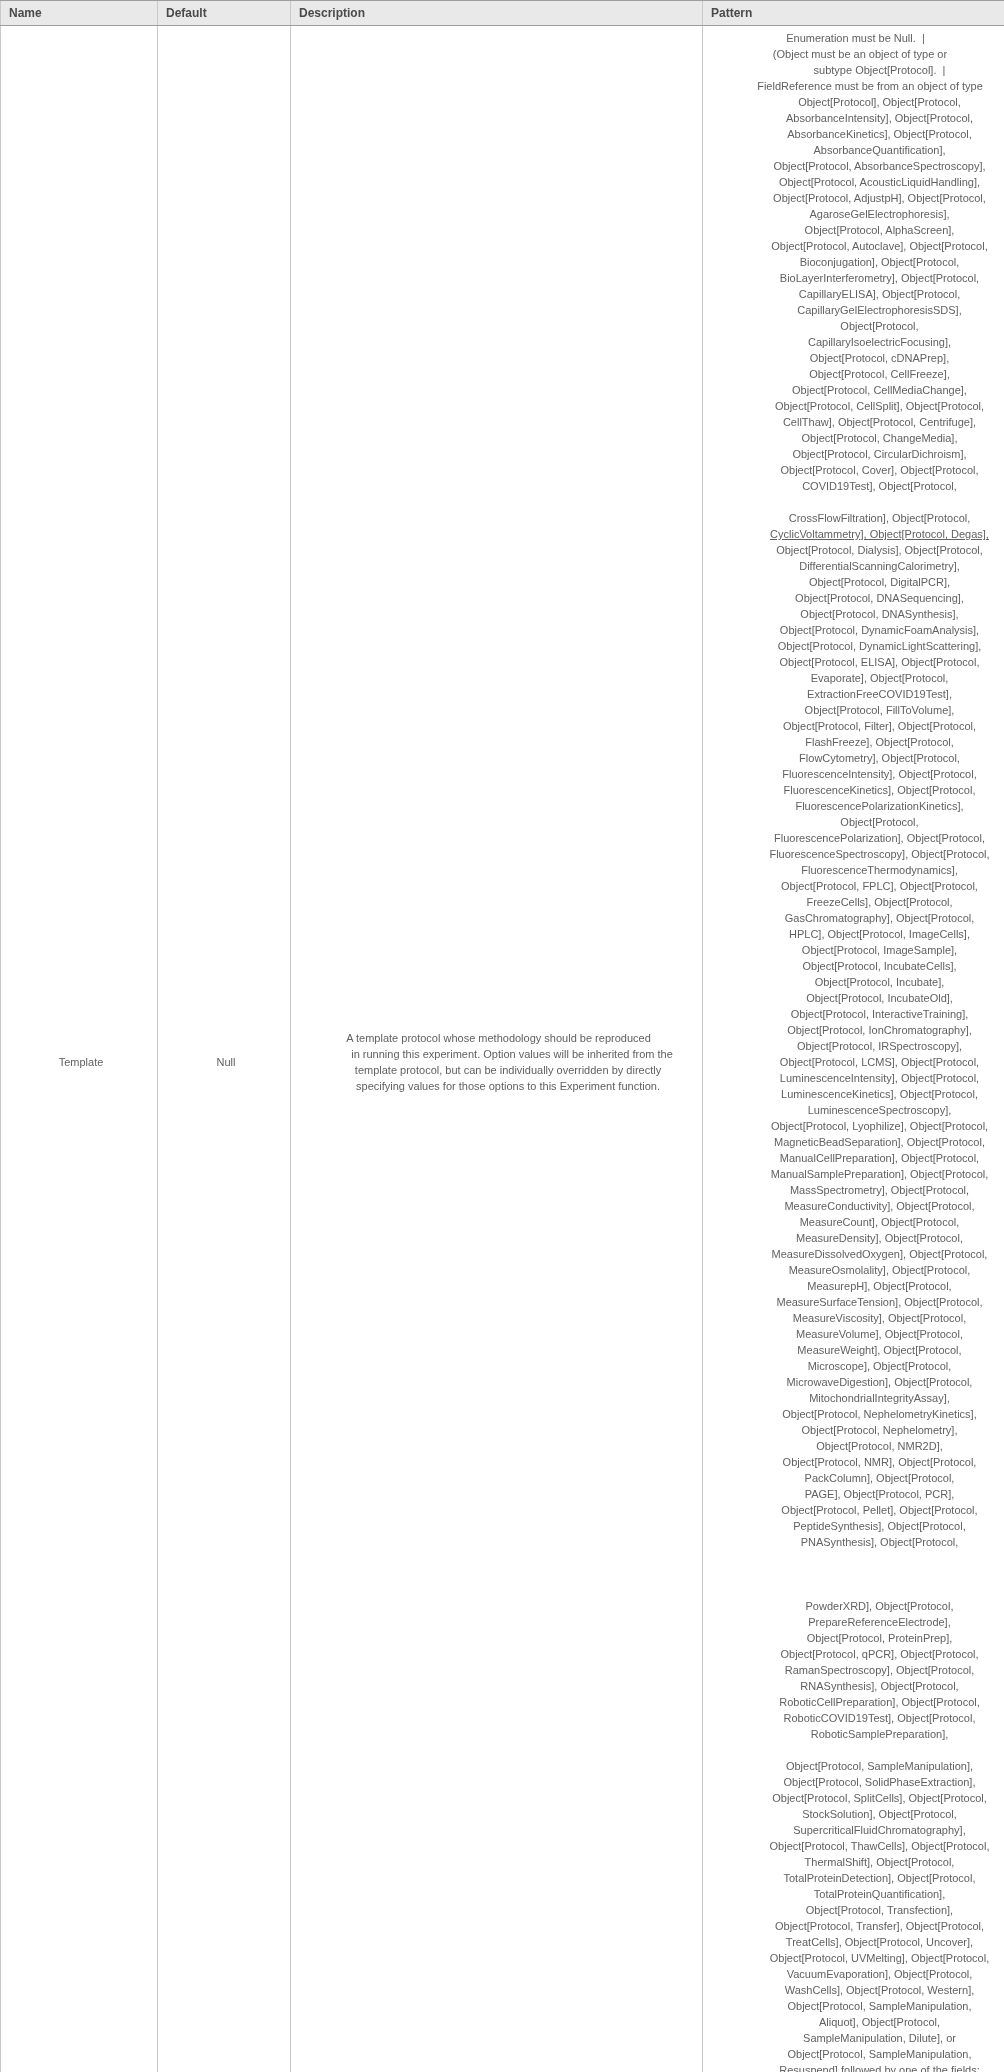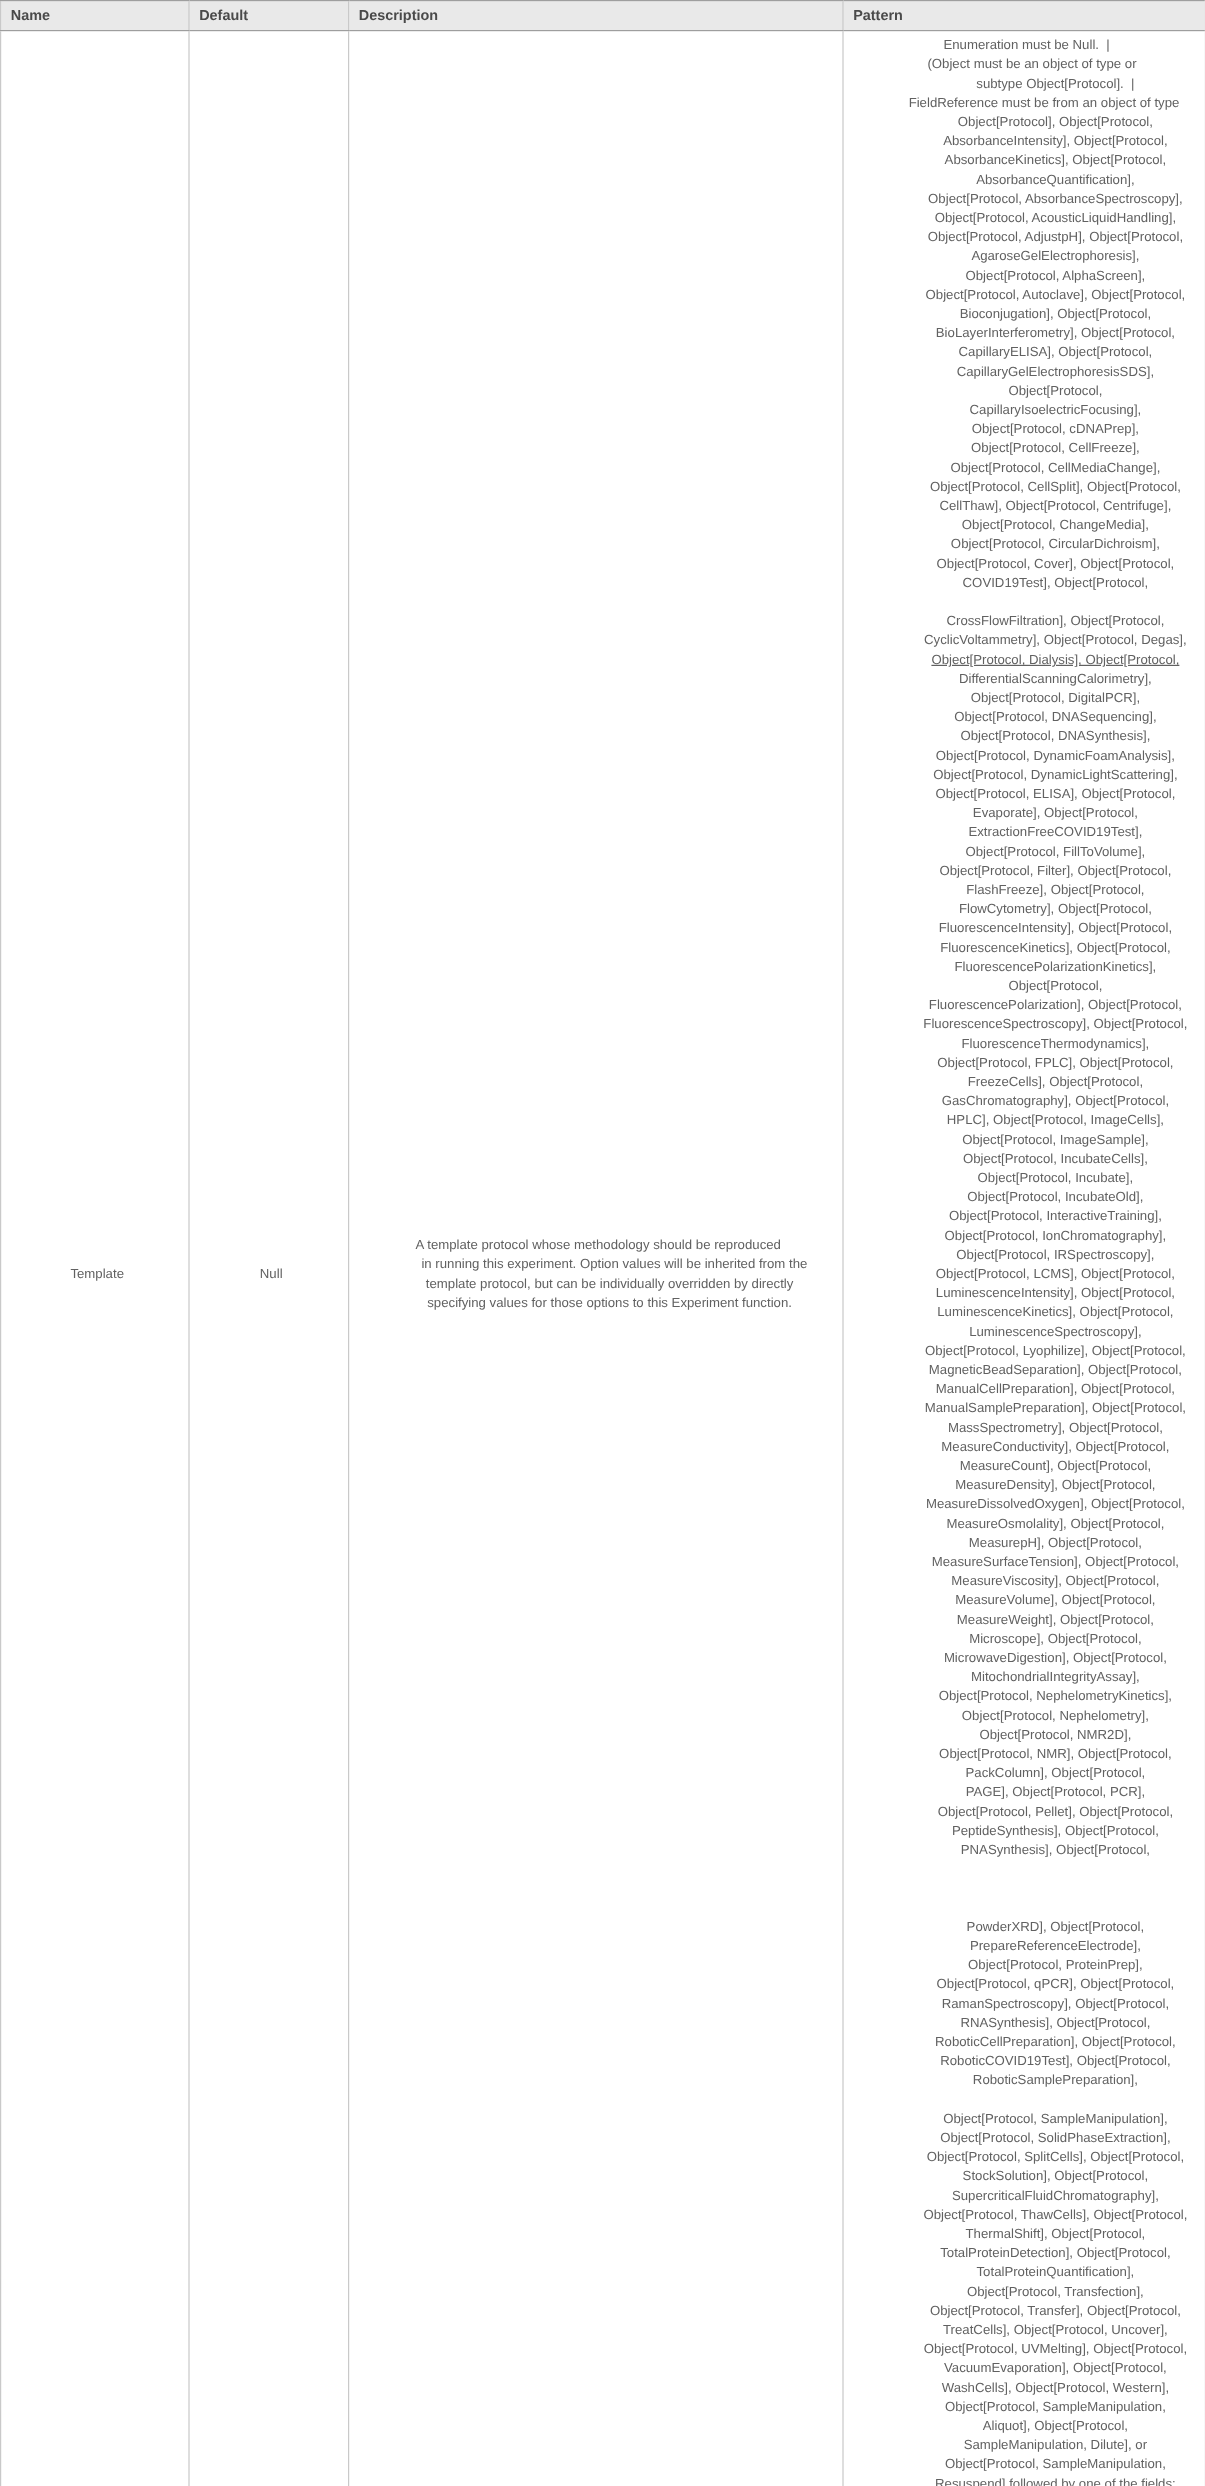--- a/index.html
+++ b/index.html
@@ -84,22 +84,22 @@
             <div class="line" style="padding-left: 48px;">Object[Protocol, cDNAPrep],</div>
             <div class="line" style="padding-left: 48px;">Object[Protocol, CellFreeze],</div>
             <div class="line" style="padding-left: 48px;">Object[Protocol, CellMediaChange],</div>
             <div class="line" style="padding-left: 48px;">Object[Protocol, CellSplit], Object[Protocol,</div>
             <div class="line" style="padding-left: 48px;">CellThaw], Object[Protocol, Centrifuge],</div>
             <div class="line" style="padding-left: 48px;">Object[Protocol, ChangeMedia],</div>
             <div class="line" style="padding-left: 48px;">Object[Protocol, CircularDichroism],</div>
             <div class="line" style="padding-left: 48px;">Object[Protocol, Cover], Object[Protocol,</div>
             <div class="line" style="padding-left: 48px;">COVID19Test], Object[Protocol,</div>
             <div class="line" style="padding-left: 48px; margin-top: 16px;">CrossFlowFiltration], Object[Protocol,</div>
-            <div class="line" style="padding-left: 48px;">CyclicVoltammetry], Object[Protocol, Degas],</div>
-            <div class="line" style="padding-left: 48px; text-decoration: underline;">Object[Protocol, Dialysis], Object[Protocol,</div>
+            <div class="line" style="padding-left: 48px; text-decoration: underline;">CyclicVoltammetry], Object[Protocol, Degas],</div>
+            <div class="line" style="padding-left: 48px;">Object[Protocol, Dialysis], Object[Protocol,</div>
             <div class="line" style="padding-left: 48px;">DifferentialScanningCalorimetry],</div>
             <div class="line" style="padding-left: 48px;">Object[Protocol, DigitalPCR],</div>
             <div class="line" style="padding-left: 48px;">Object[Protocol, DNASequencing],</div>
             <div class="line" style="padding-left: 48px;">Object[Protocol, DNASynthesis],</div>
             <div class="line" style="padding-left: 48px;">Object[Protocol, DynamicFoamAnalysis],</div>
             <div class="line" style="padding-left: 48px;">Object[Protocol, DynamicLightScattering],</div>
             <div class="line" style="padding-left: 48px;">Object[Protocol, ELISA], Object[Protocol,</div>
             <div class="line" style="padding-left: 48px;">Evaporate], Object[Protocol,</div>
             <div class="line" style="padding-left: 48px;">ExtractionFreeCOVID19Test],</div>
             <div class="line" style="padding-left: 48px;">Object[Protocol, FillToVolume],</div>

